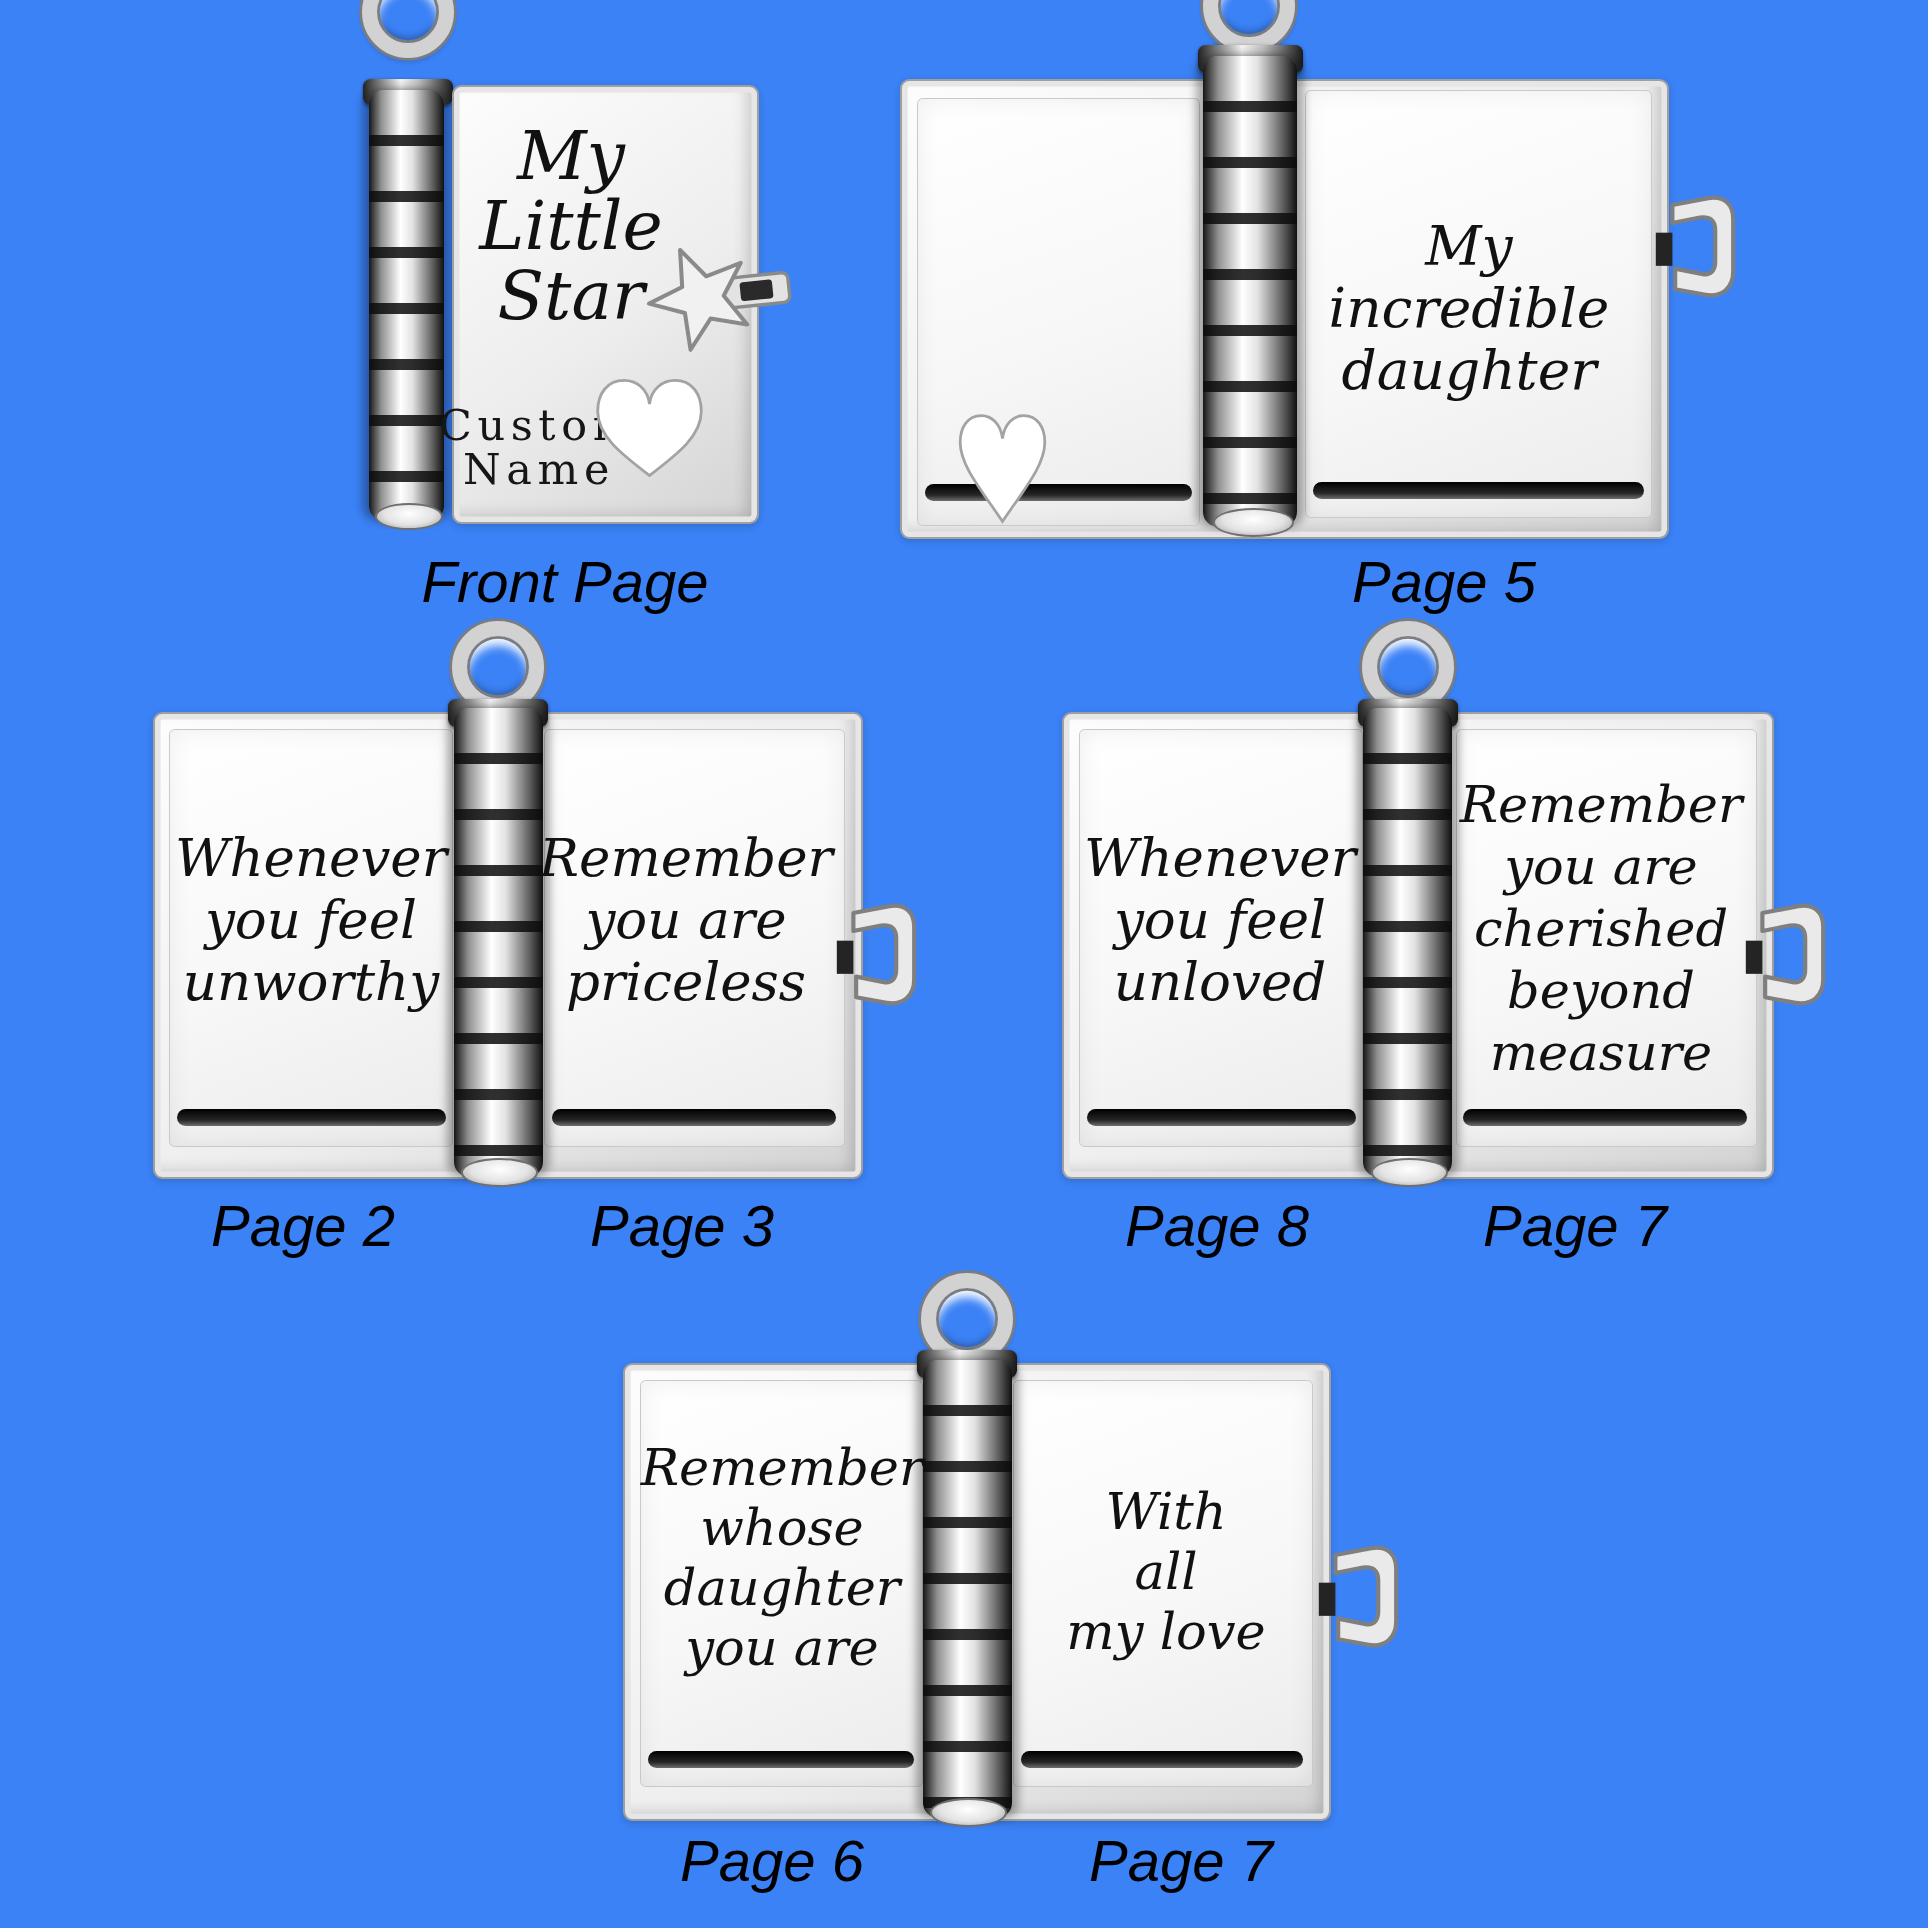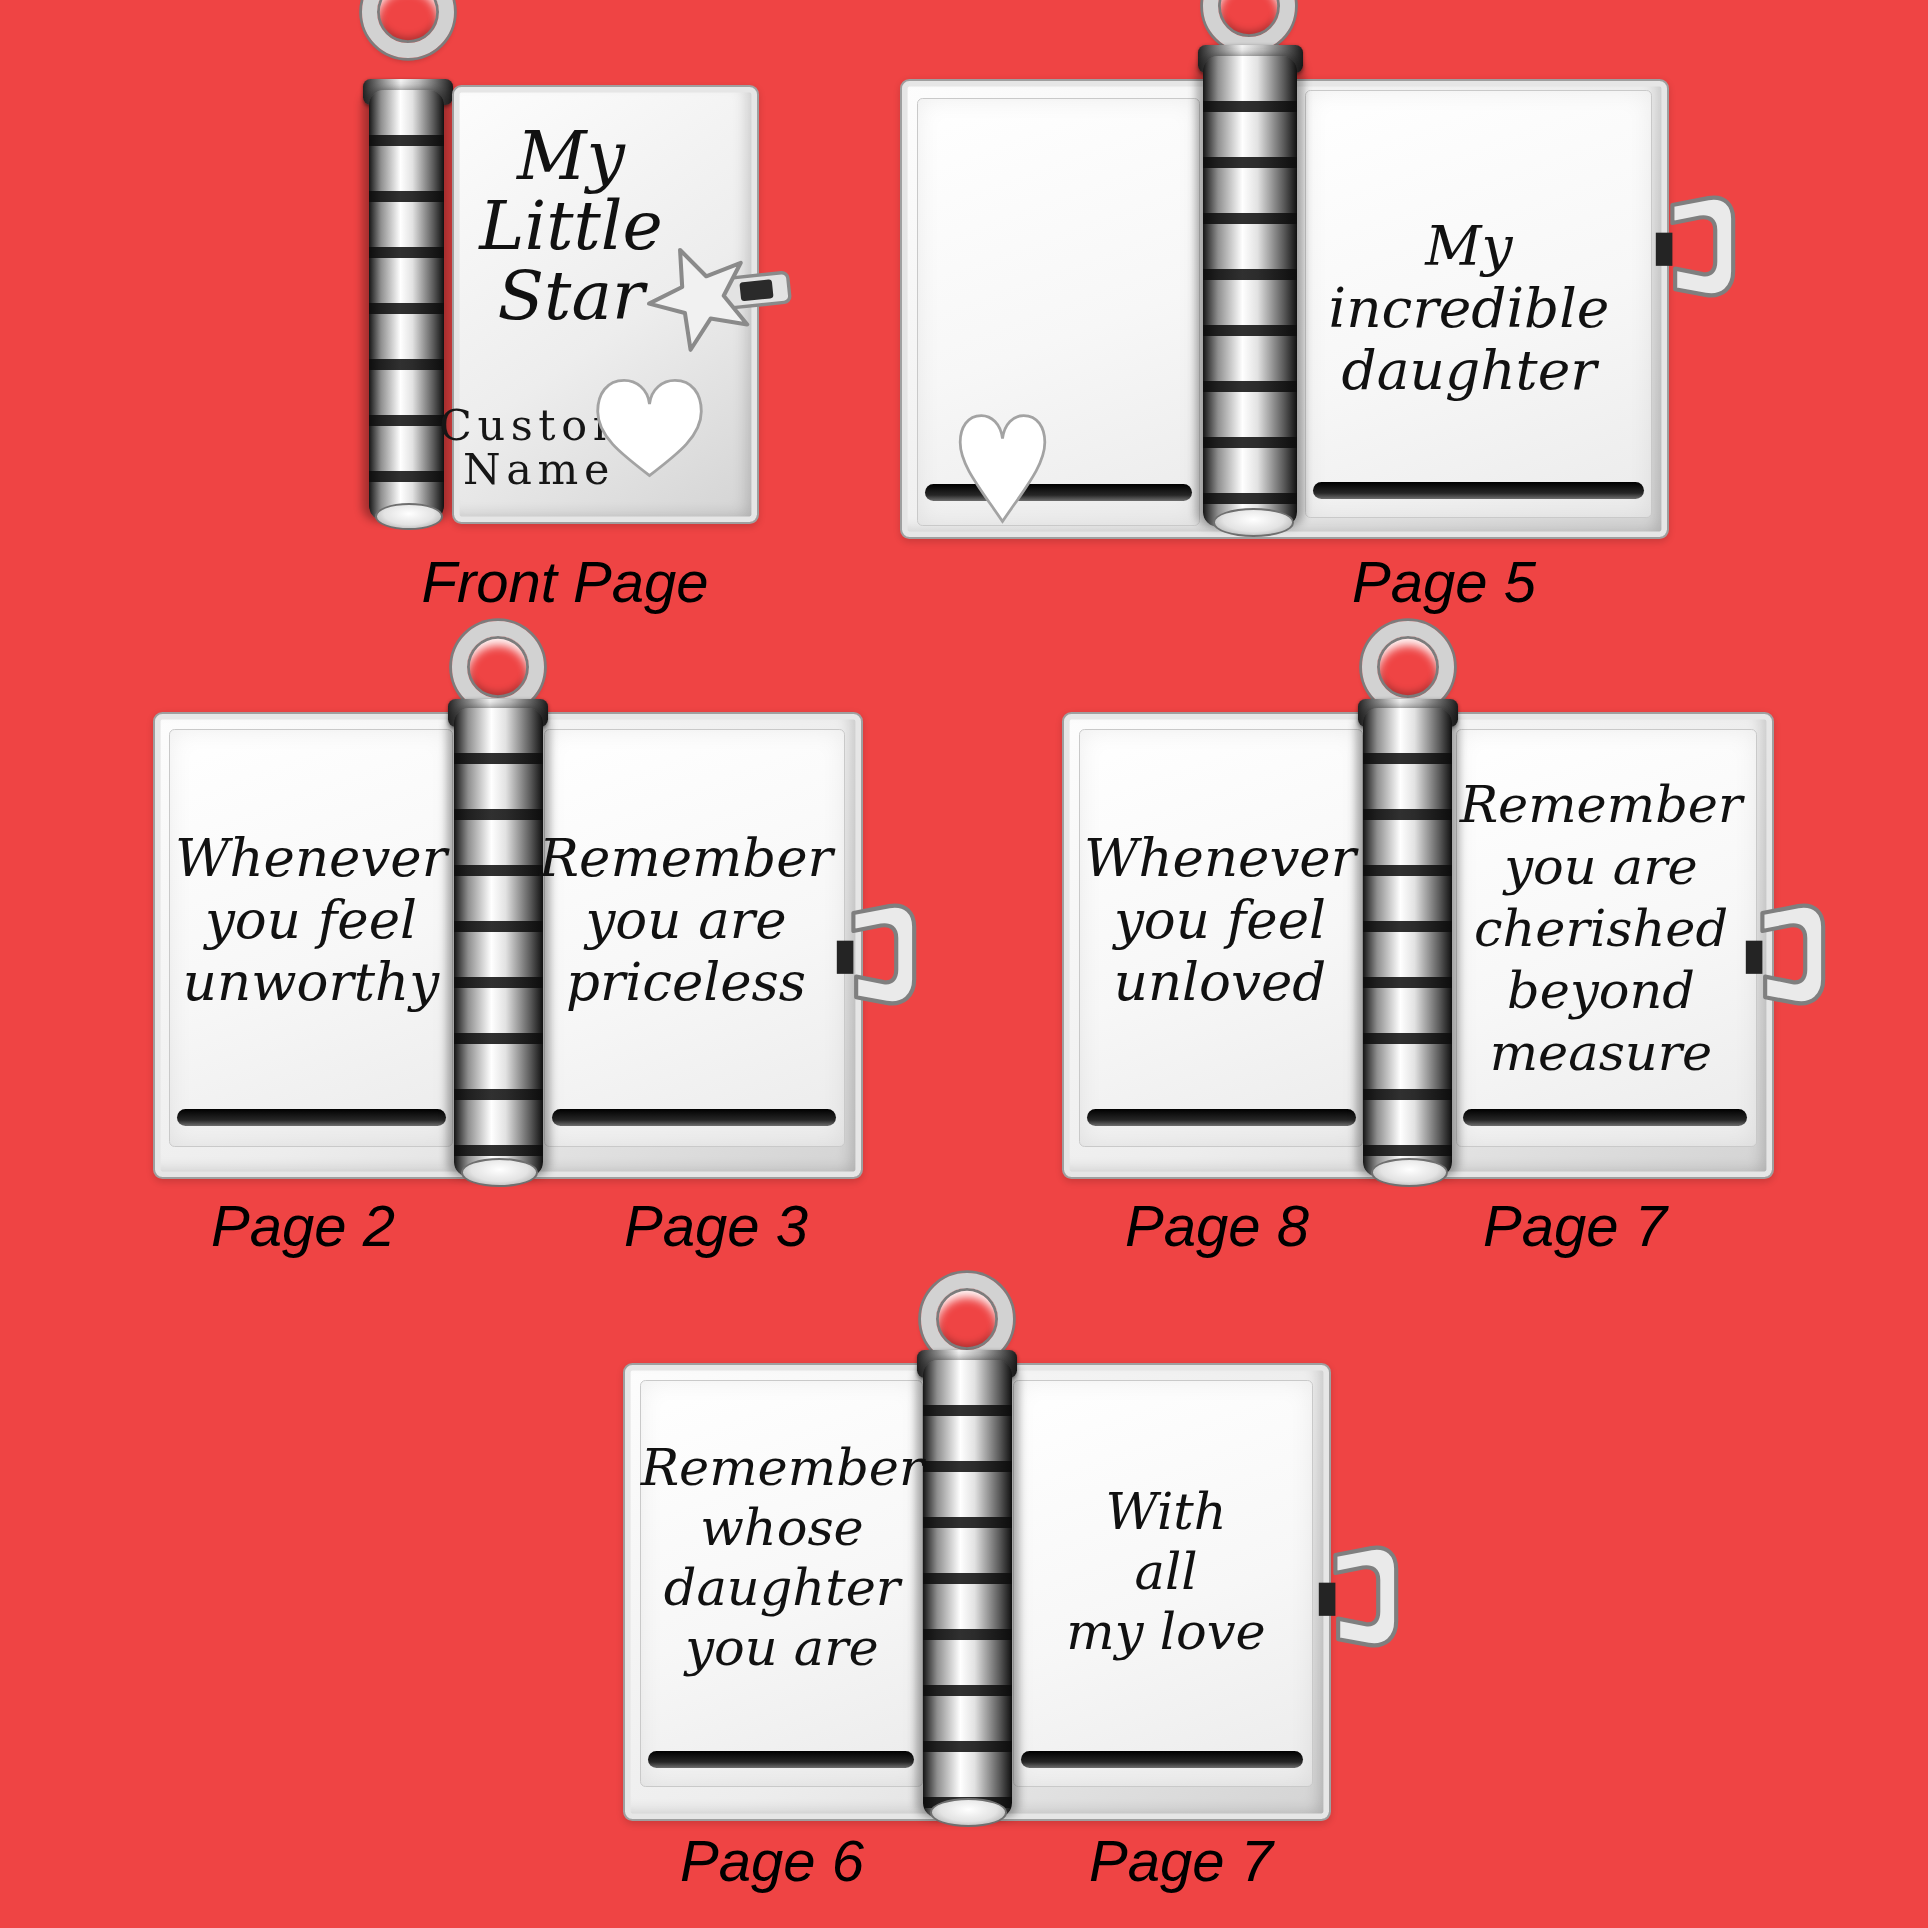--- a/index.html
+++ b/index.html
@@ -1,17 +1,17 @@
 <!DOCTYPE html>
 <html style="font-size:15px"><head>
 <meta charset="utf-8">
 <style>
   html,body{margin:0;padding:0;background:#ffffff;}
   .canvas{
-    position:relative;width:1928px;height:1928px;background:#ef4444;overflow:hidden;
+    position:relative;width:1928px;height:1928px;background:#3b82f6;overflow:hidden;
     font-family:"DejaVu Serif", serif;
   }
   
   .bail{
     position:absolute;border-radius:50%;
     border:15px solid #d2d2d2;
     box-shadow:0 0 0 2.8px #7c7c7c, inset 0 0 0 2.8px #7c7c7c,
                inset 0 9.4px 9.4px rgba(255,255,255,.95),
                inset 0 -5.6px 7.5px rgba(0,0,0,.28),
                0 3.8px 5.6px rgba(0,0,0,.18);
@@ -161,21 +161,21 @@
 priceless</div>
 
     <div class="icon-wrap" style="left:833px;top:902px;width:85px;height:105px;">
       <svg width="85" height="105" viewBox="0 0 60 76">
         <rect x="2" y="28" width="12" height="24" fill="#242424"></rect>
         <path d="M14,8 L40,3 C52,1 58,8 58,18 L58,56 C58,68 50,75 38,73 L16,69 L16,54 L36,58 C42,59 45,55 45,49 L45,26 C45,19 41,16 34,17 L14,21 Z" fill="#eaeaea" stroke="#7f7f7f" stroke-width="3" stroke-linejoin="round"></path>
       </svg>
     </div>
 
     <figcaption class="caption" style="left:303px;top:1192px;">Page 2</figcaption>
-    <figcaption class="caption" style="left:716px;top:1192px;text-align:center;">Page 3</figcaption>
+    <figcaption class="caption" style="left:682px;top:1192px;text-align:center;">Page 3</figcaption>
   </figure>
 
   <figure style="margin:0">
     <div class="bail" style="left:1362px;top:621px;width:62px;height:62px;"></div>
     <div class="cover" style="left:1062px;top:712px;width:708px;height:463px;"></div>
 
     <div class="page" style="left:1079px;top:729px;width:282px;height:416px;"></div>
     <div class="page" style="left:1456px;top:729px;width:299px;height:416px;"></div>
     <div class="page-gap" style="left:1087px;top:1109px;width:269px;"></div>
     <div class="page-gap" style="left:1463px;top:1109px;width:284px;"></div>

